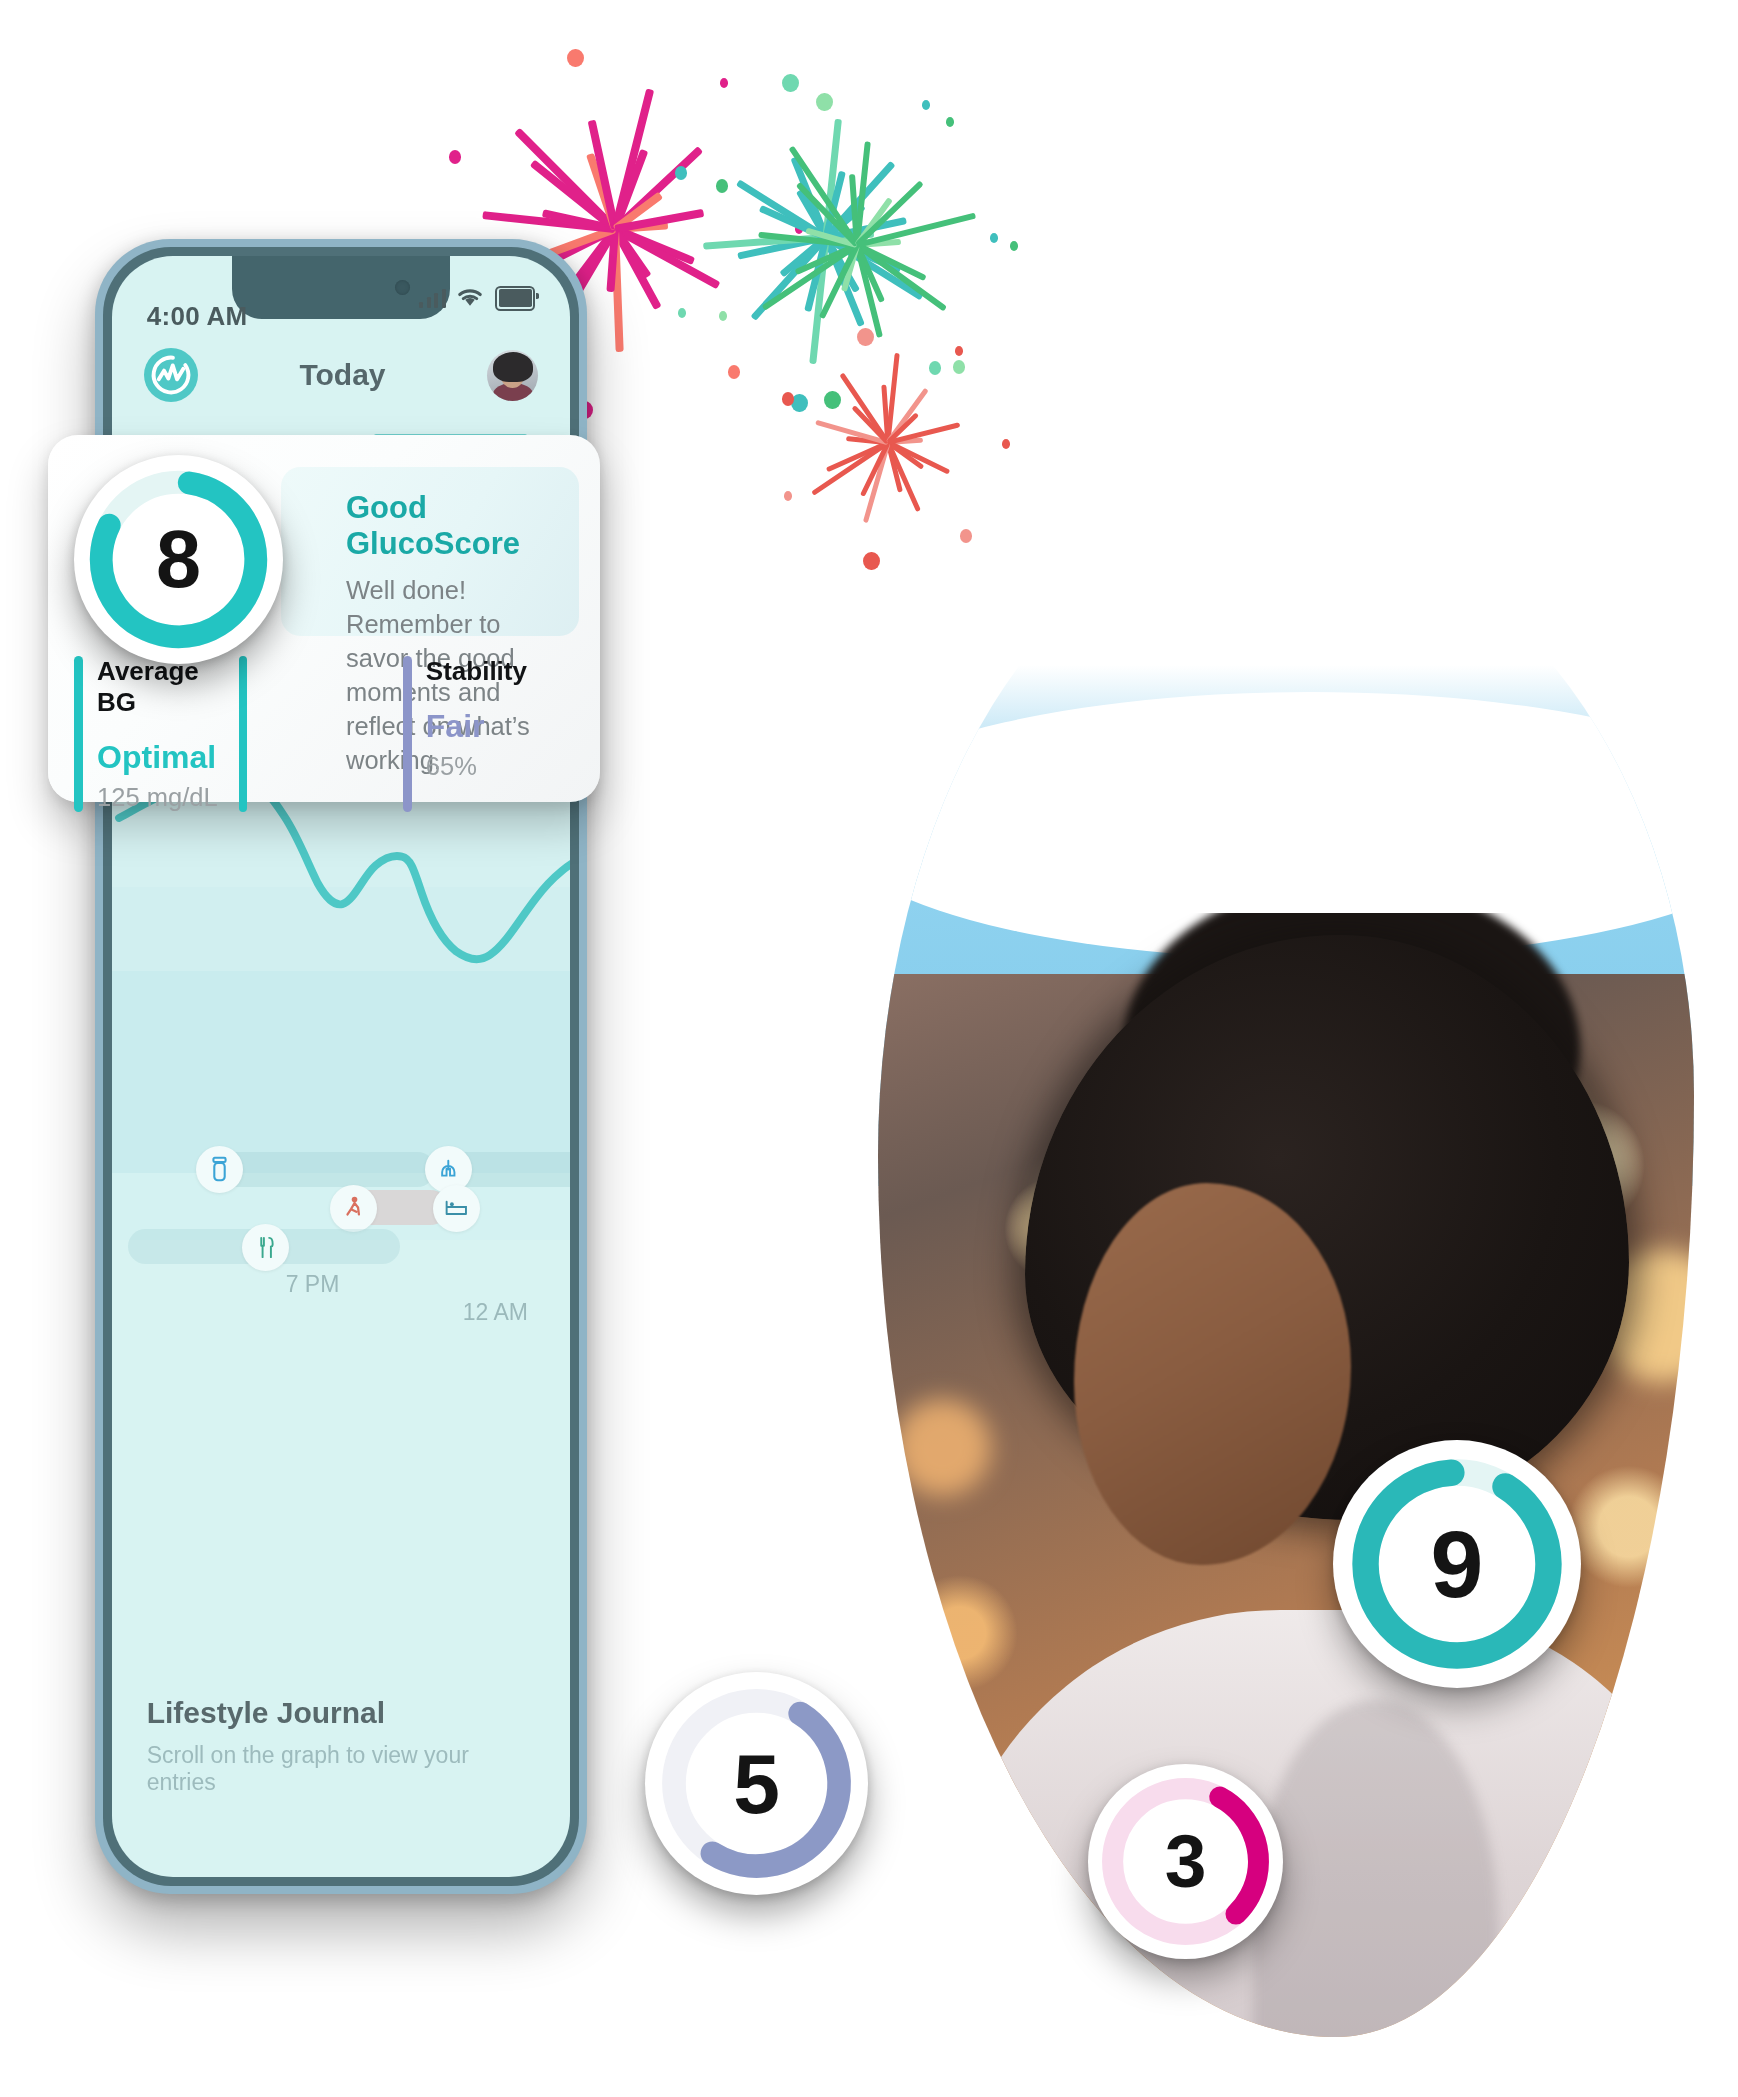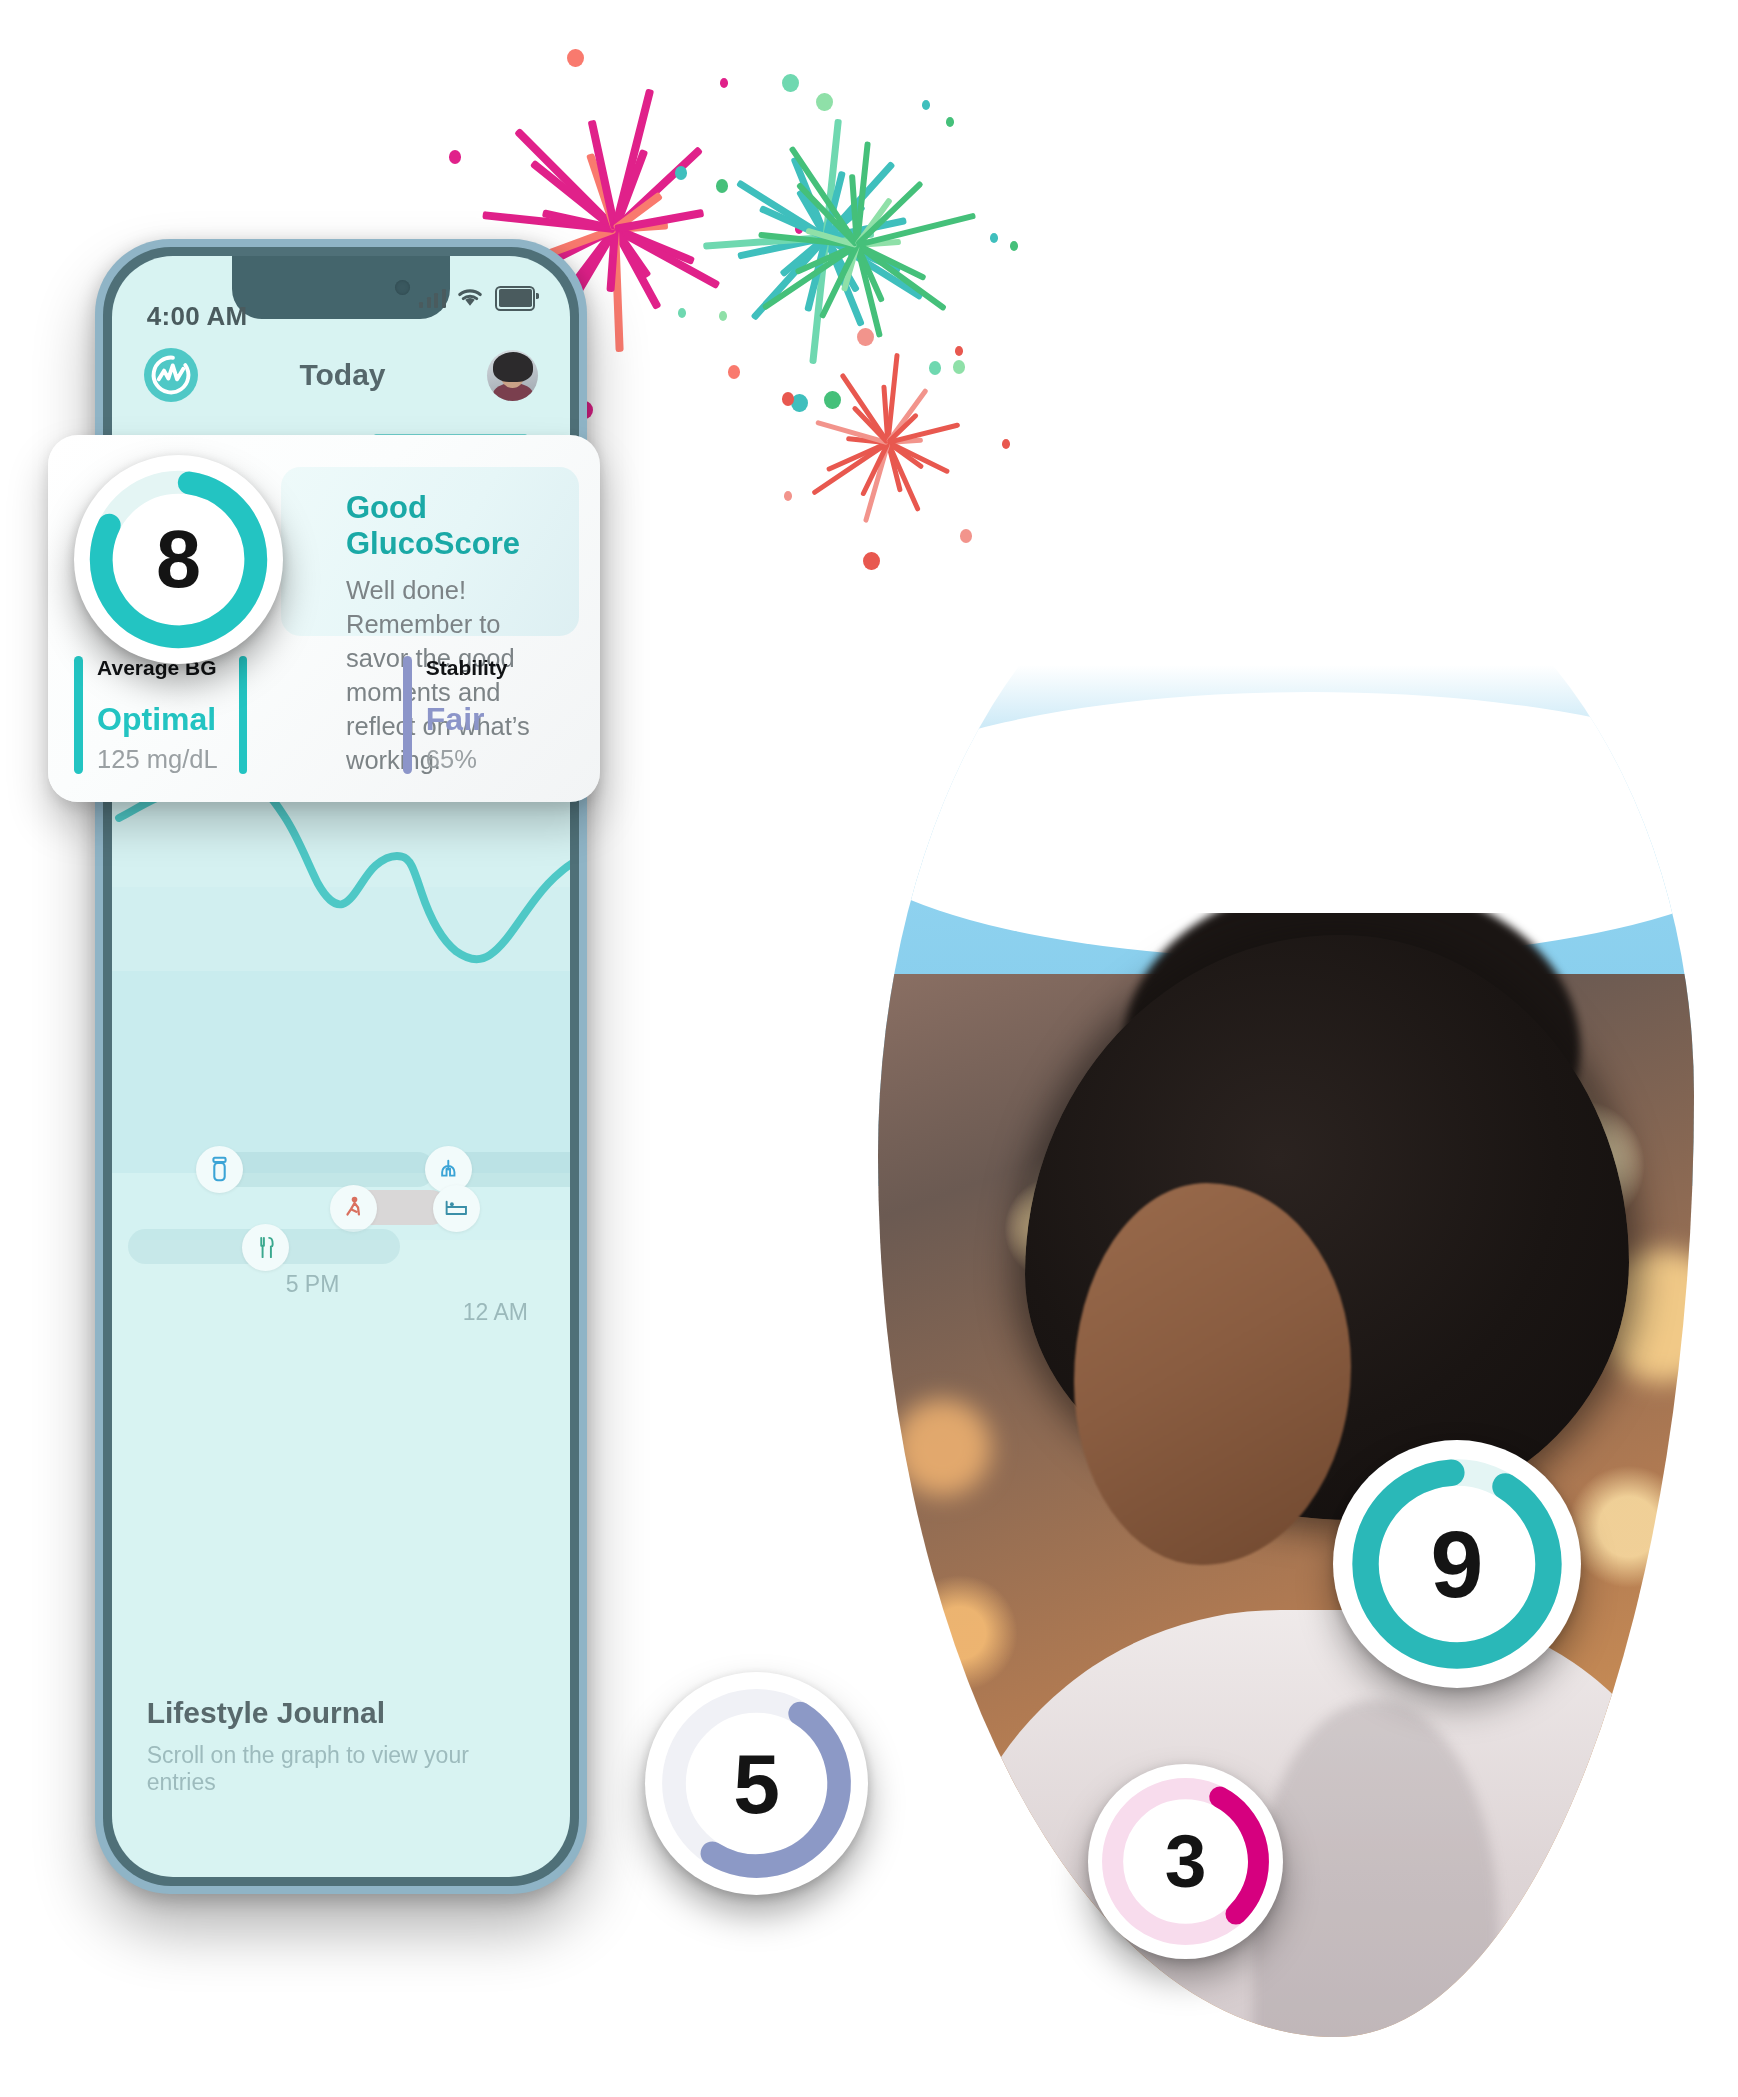--- a/index.html
+++ b/index.html
@@ -122,21 +122,21 @@
   .card{position:absolute;left:48px;top:435px;width:552px;height:367px;border-radius:30px;
        background:linear-gradient(135deg,#ffffff 0%,#fbfdfd 40%,#f2f4f5 100%);
        box-shadow:0 23px 42px rgba(0,0,0,.22), 0 5.3px 12.3px rgba(0,0,0,.10);}
   .card-top{position:absolute;left:233px;top:32px;right:21px;height:169px;border-radius:19.3px;
        background:linear-gradient(120deg,#eefafa 0%,#e6f6f7 55%,#ddeff2 100%);}
   .ring-big{position:absolute;left:74px;top:455px;width:209px;height:209px;}
 
   .metrics{position:absolute;left:0;right:0;top:221px;display:flex;padding:0 21px;}
   .metric{flex:1;display:flex;gap:14px;padding-left:5.3px;}
   .mbar{width:8.8px;border-radius:5.3px;flex:none;}
-  .mlabel{font-size:21px;font-weight:700;color:#111315;}
+  .mlabel{font-size:26px;font-weight:700;color:#111315;}
   .mval{font-size:32px;font-weight:700;margin-top:21px;}
   .msub{font-size:25.5px;color:#9aa0a3;margin-top:7px;}
 
   
   .badge{position:absolute;border-radius:50%;background:#ffffff;
        box-shadow:0 19.3px 35px rgba(0,0,0,.34), 0 3.5px 10.5px rgba(0,0,0,.18);
        display:flex;align-items:center;justify-content:center;}
   .badge svg{position:absolute;inset:0;}
   .badge .num{position:relative;font-weight:700;color:#141414;line-height:1;}
 
@@ -377,21 +377,21 @@
               <path d="M3 3 v14 M3 9 h22 v8 M3 17 h22" stroke="#3a8fa8" stroke-width="2.2" fill="none" stroke-linecap="round"></path>
               <circle cx="9" cy="6" r="2.2" fill="#3a8fa8"></circle>
             </svg>
         </div>
         <div class="track" style="left:16px;top:446px;width:272px;background:rgba(160,210,212,.30)"></div>
         <div class="tchip" style="left:130px;top:441px;">
           <svg width="19.3" height="23" viewBox="0 0 22 26">
               <path d="M6 2 v9 M9 2 v9 M7.5 11 v13 M15 2 c3 0 4 4 4 7 c0 2-1 3-2 3 v12" stroke="#3aa88e" stroke-width="2.2" fill="none" stroke-linecap="round"></path>
             </svg>
         </div>
-        <div class="glabel" style="left:174px;top:488px;">5 PM</div>
+        <div class="glabel" style="left:174px;top:488px;">7 PM</div>
         <div class="glabel" style="left:351px;top:488px;margin-top:28px;">12 AM</div>
       </div>
 
       <div class="journal">
         <div class="j-title">Lifestyle Journal</div>
         <div class="j-sub">Scroll on the graph to view your entries</div>
       </div>
 
 
     </div>

